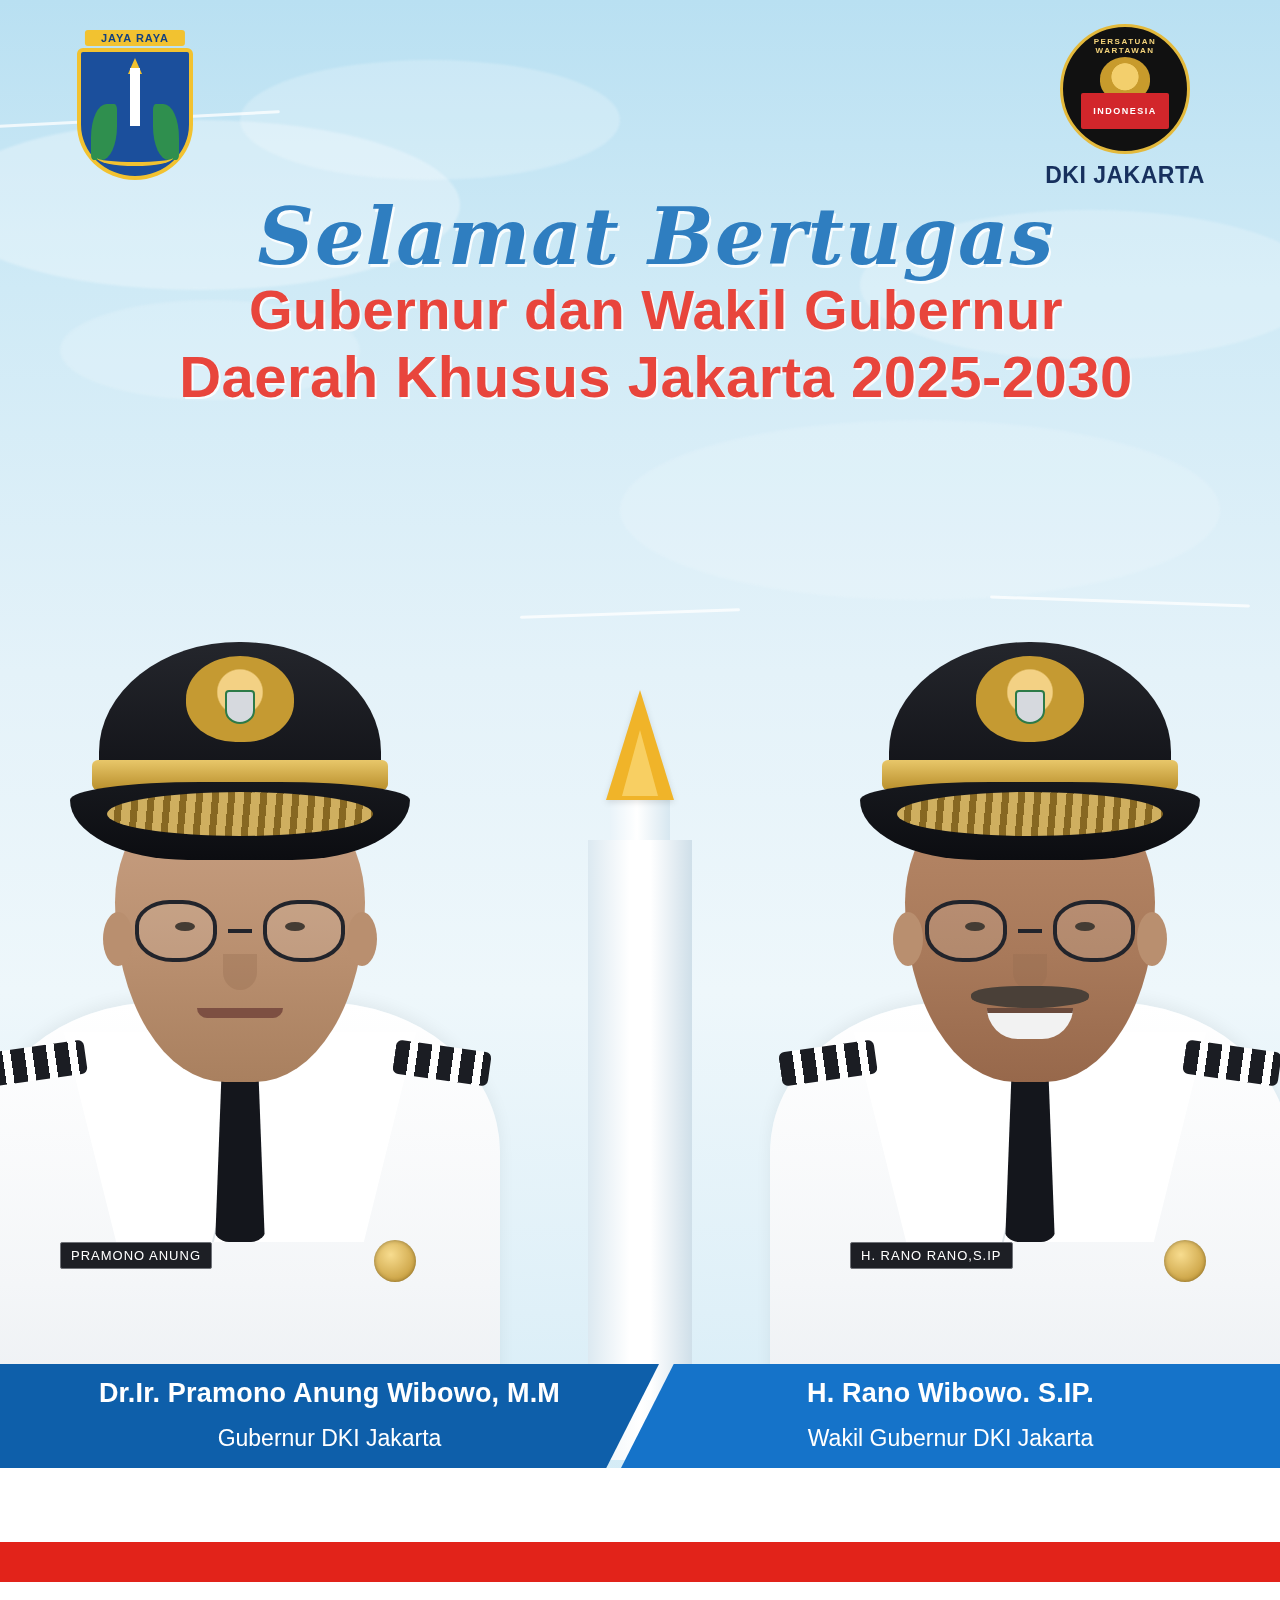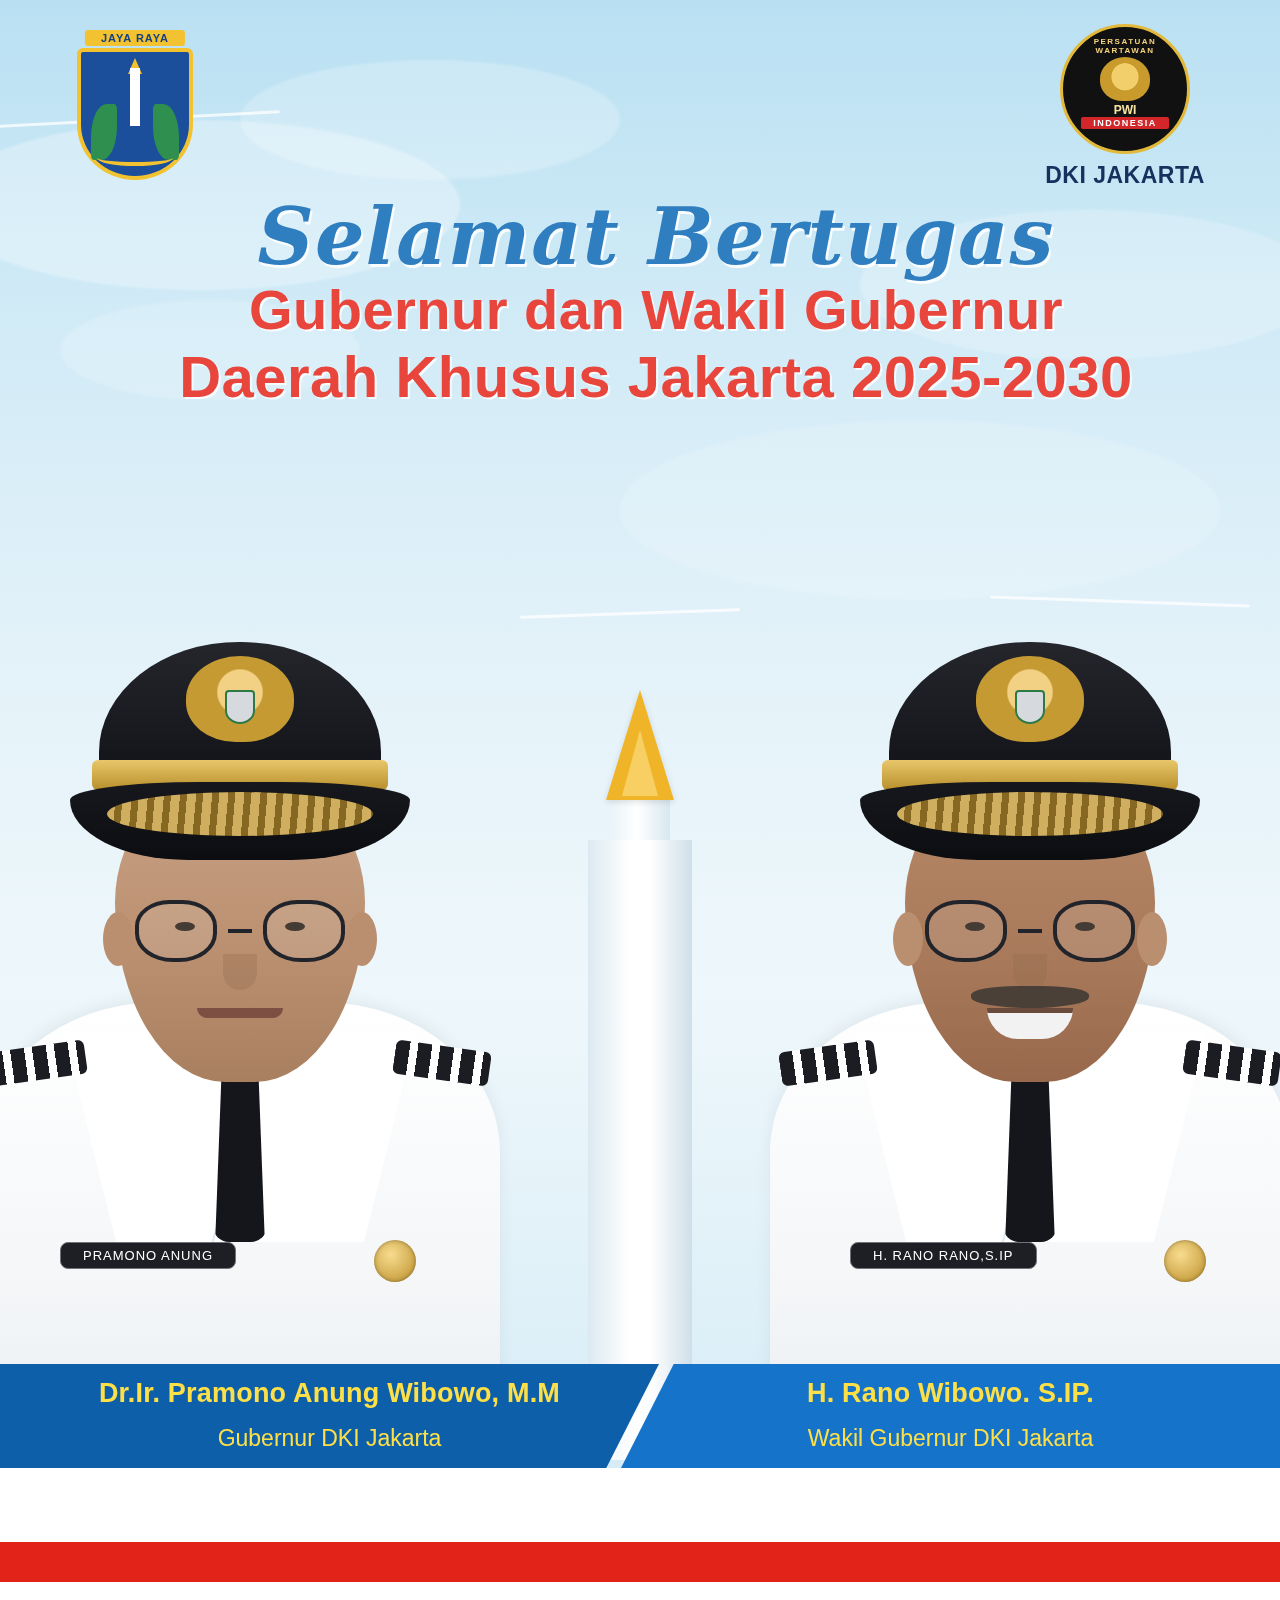--- a/index.html
+++ b/index.html
@@ -200,21 +200,21 @@
     letter-spacing: 1.5px;
     font-weight: bold;
   }
   .pwi-badge .ring-text-top { top: 10px; }
   .pwi-badge .ring-text-bottom {
     bottom: 22px;
     background: #d2262b;
     color: #fff;
     margin: 0 18px;
     font-size: 9px;
-    padding: 1px 0;
+    padding: 13px 0;
     border-radius: 2px;
   }
   .pwi-badge .emblem {
     position: absolute;
     top: 30px; left: 50%;
     transform: translateX(-50%);
     width: 50px; height: 44px;
     background: radial-gradient(circle at 50% 45%, #f3cf6c 0 38%, #c89b2c 40% 100%);
     border-radius: 50% 50% 45% 45%;
   }
@@ -316,22 +316,22 @@
   }
   .shoulder-board.r { transform: rotate(8deg); }
   .nameplate {
     position: absolute;
     top: 240px;
     left: 80px;
     background: #1d1f25;
     color: #fff;
     font-size: 13px;
     letter-spacing: 1px;
-    padding: 5px 22px;
-    border-radius: 8px;
+    padding: 5px 10px;
+    border-radius: 2px;
     border: 1px solid #6f7278;
     white-space: nowrap;
   }
   .gold-emblem {
     position: absolute;
     top: 238px;
     right: 84px;
     width: 42px; height: 42px;
     border-radius: 50%;
     background: radial-gradient(circle at 40% 35%, #f7dc8f, #bb8d28);
@@ -507,21 +507,21 @@
   .banners {
     position: absolute;
     left: 0; right: 0;
     bottom: 132px;
     display: flex;
     height: 104px;
   }
   .banner {
     position: relative;
     flex: 1;
-    color: #fde047;
+    color: #ffffff;
     text-align: center;
     padding-top: 14px;
     box-sizing: border-box;
   }
   .banner.l {
     background: #0e5faa;
     clip-path: polygon(0 0, 100% 0, 92% 100%, 0 100%);
   }
   .banner.r {
     background: #1573c9;

